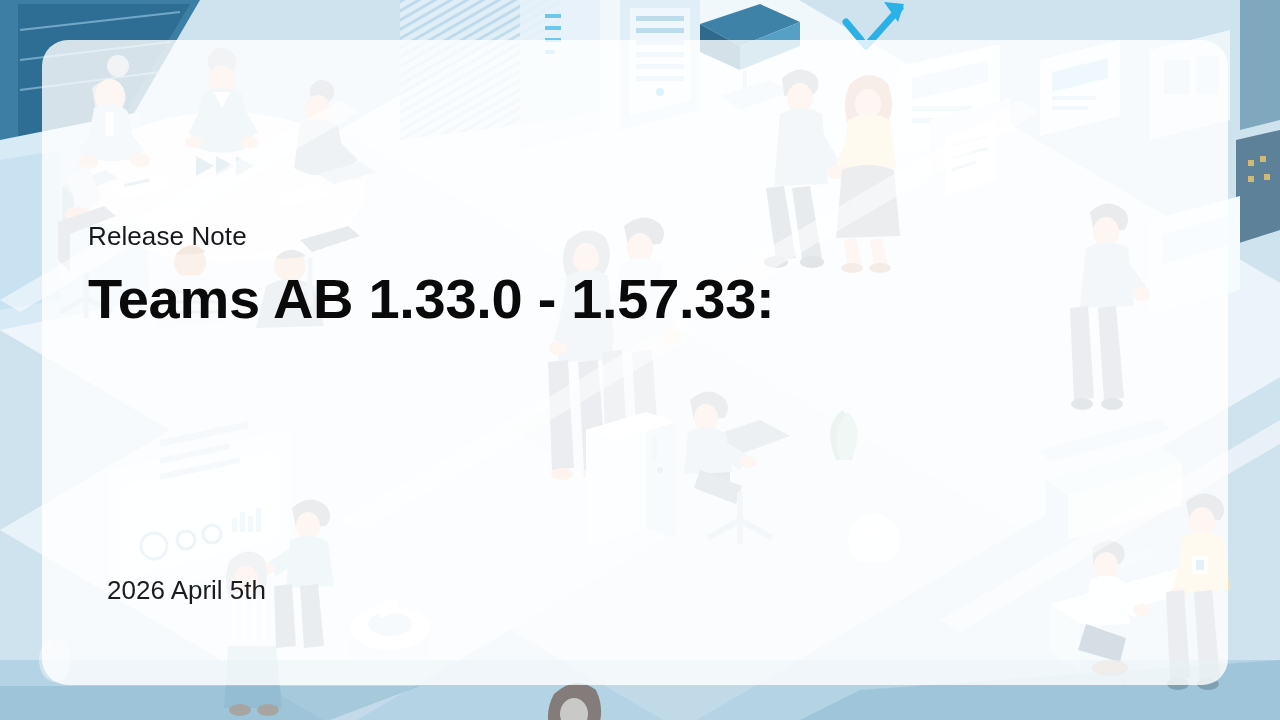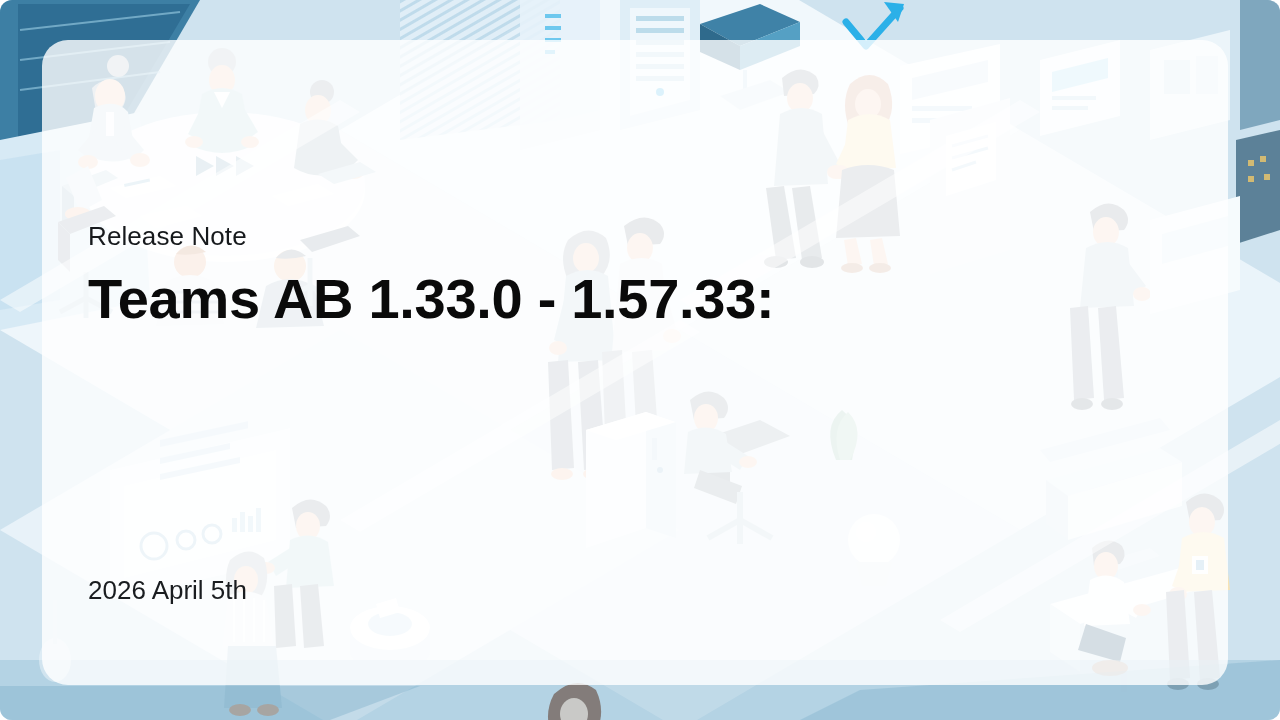--- a/index.html
+++ b/index.html
@@ -6,21 +6,20 @@
   html, body {
     width:1280px; height:720px;
     overflow:hidden;
     font-family:"Liberation Sans", sans-serif;
   }
   #slide {
     position:relative;
     width:1280px; height:720px;
     background:#cfe3ef;
     overflow:hidden;
-    border-radius:12px;
   }
 
   
   #illustration { position:absolute; inset:0; }
   #illustration svg { display:block; width:1280px; height:720px; }
 
   
   #overlay-card {
     position:absolute;
     left:42px; top:40px;
@@ -48,21 +47,21 @@
     font-size:56px;
     font-weight:700;
     color:#0a0a0a;
     line-height:1.18;
     letter-spacing:-0.3px;
     white-space:nowrap;
   }
   #headline .line { display:block; }
   #date-line {
     position:absolute;
-    left:88px; top:575px;
+    left:107px; top:575px;
     font-size:26px;
     font-weight:400;
     color:#1a1d20;
     line-height:1.2;
   }
 </style>
 </head>
 <body>
 
 <div id="slide">

